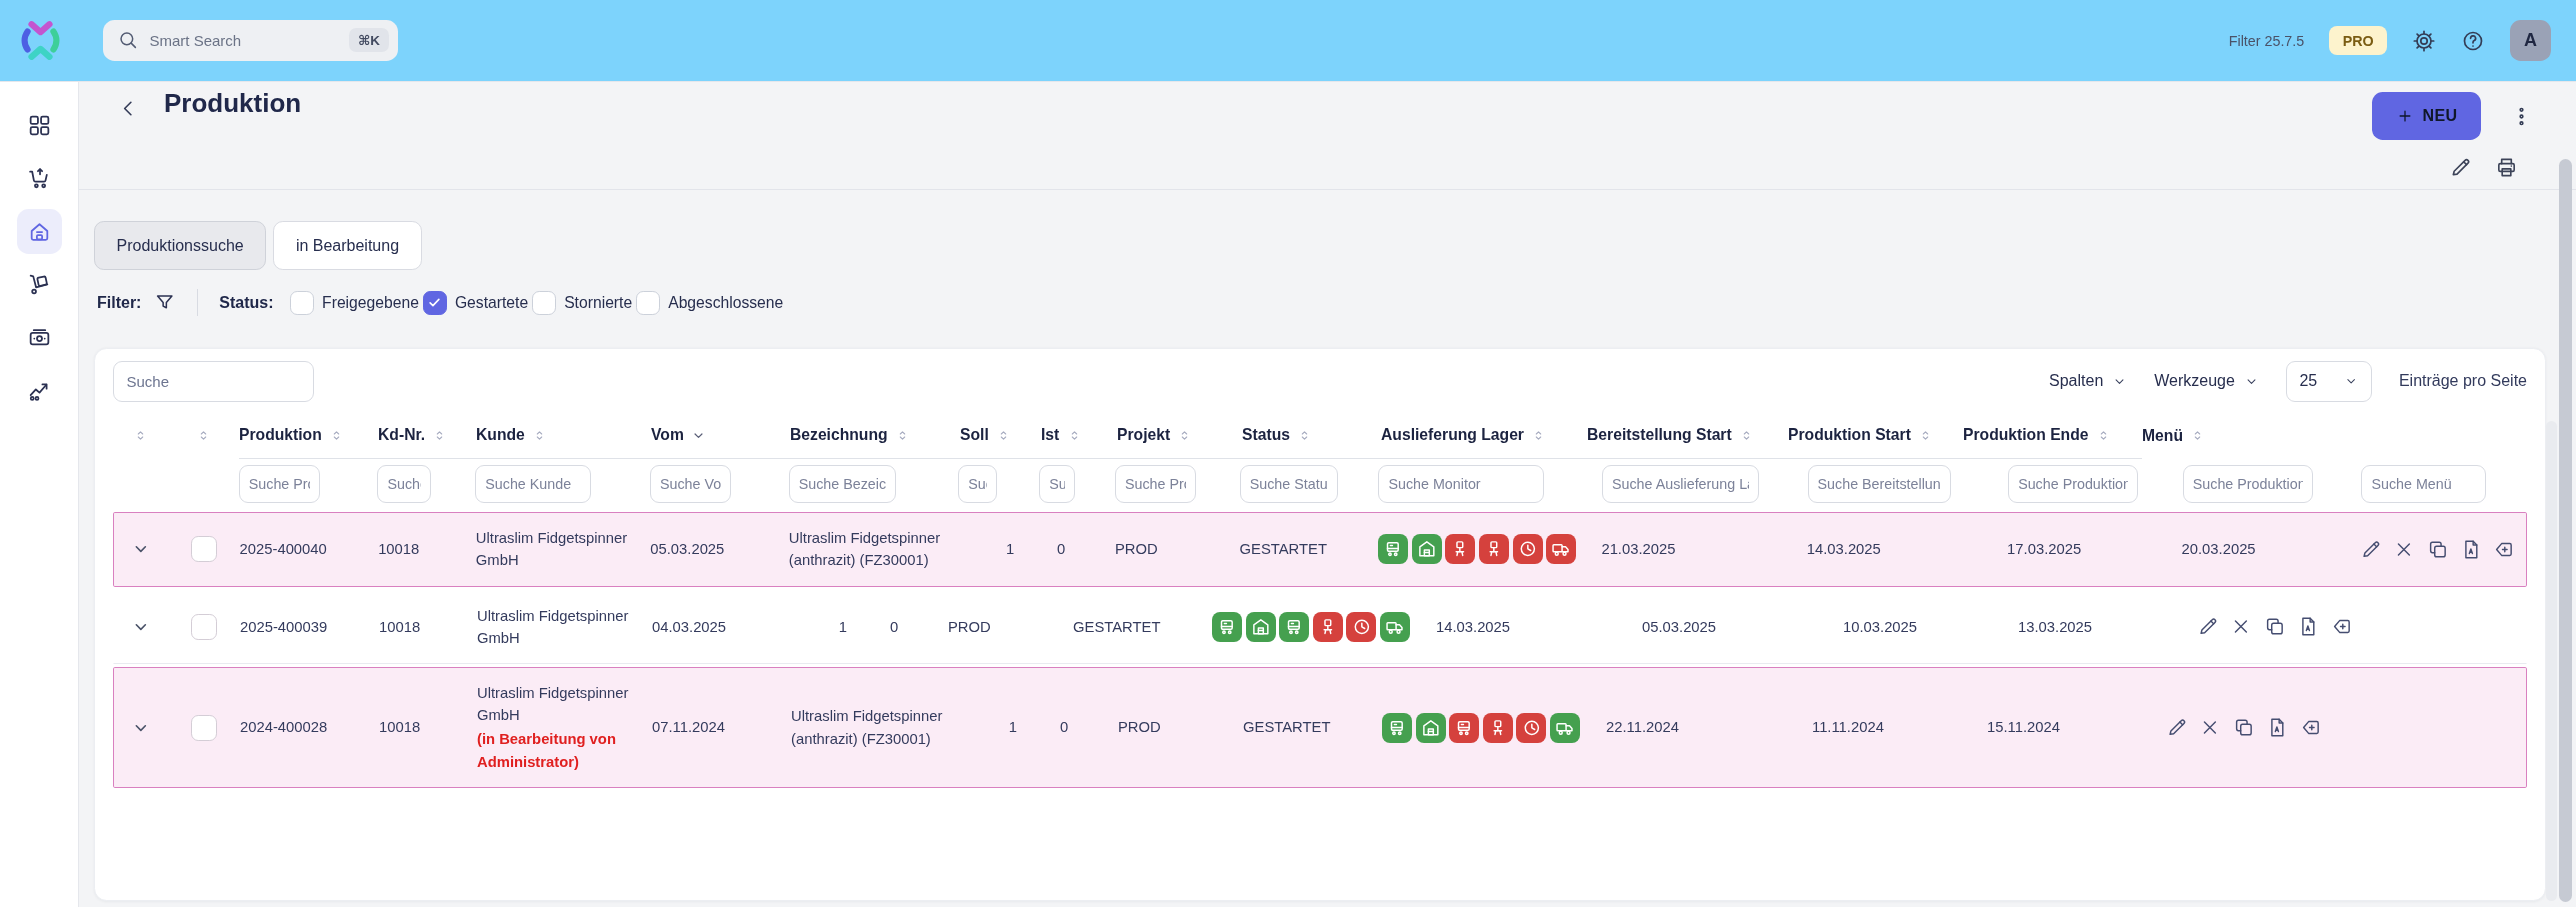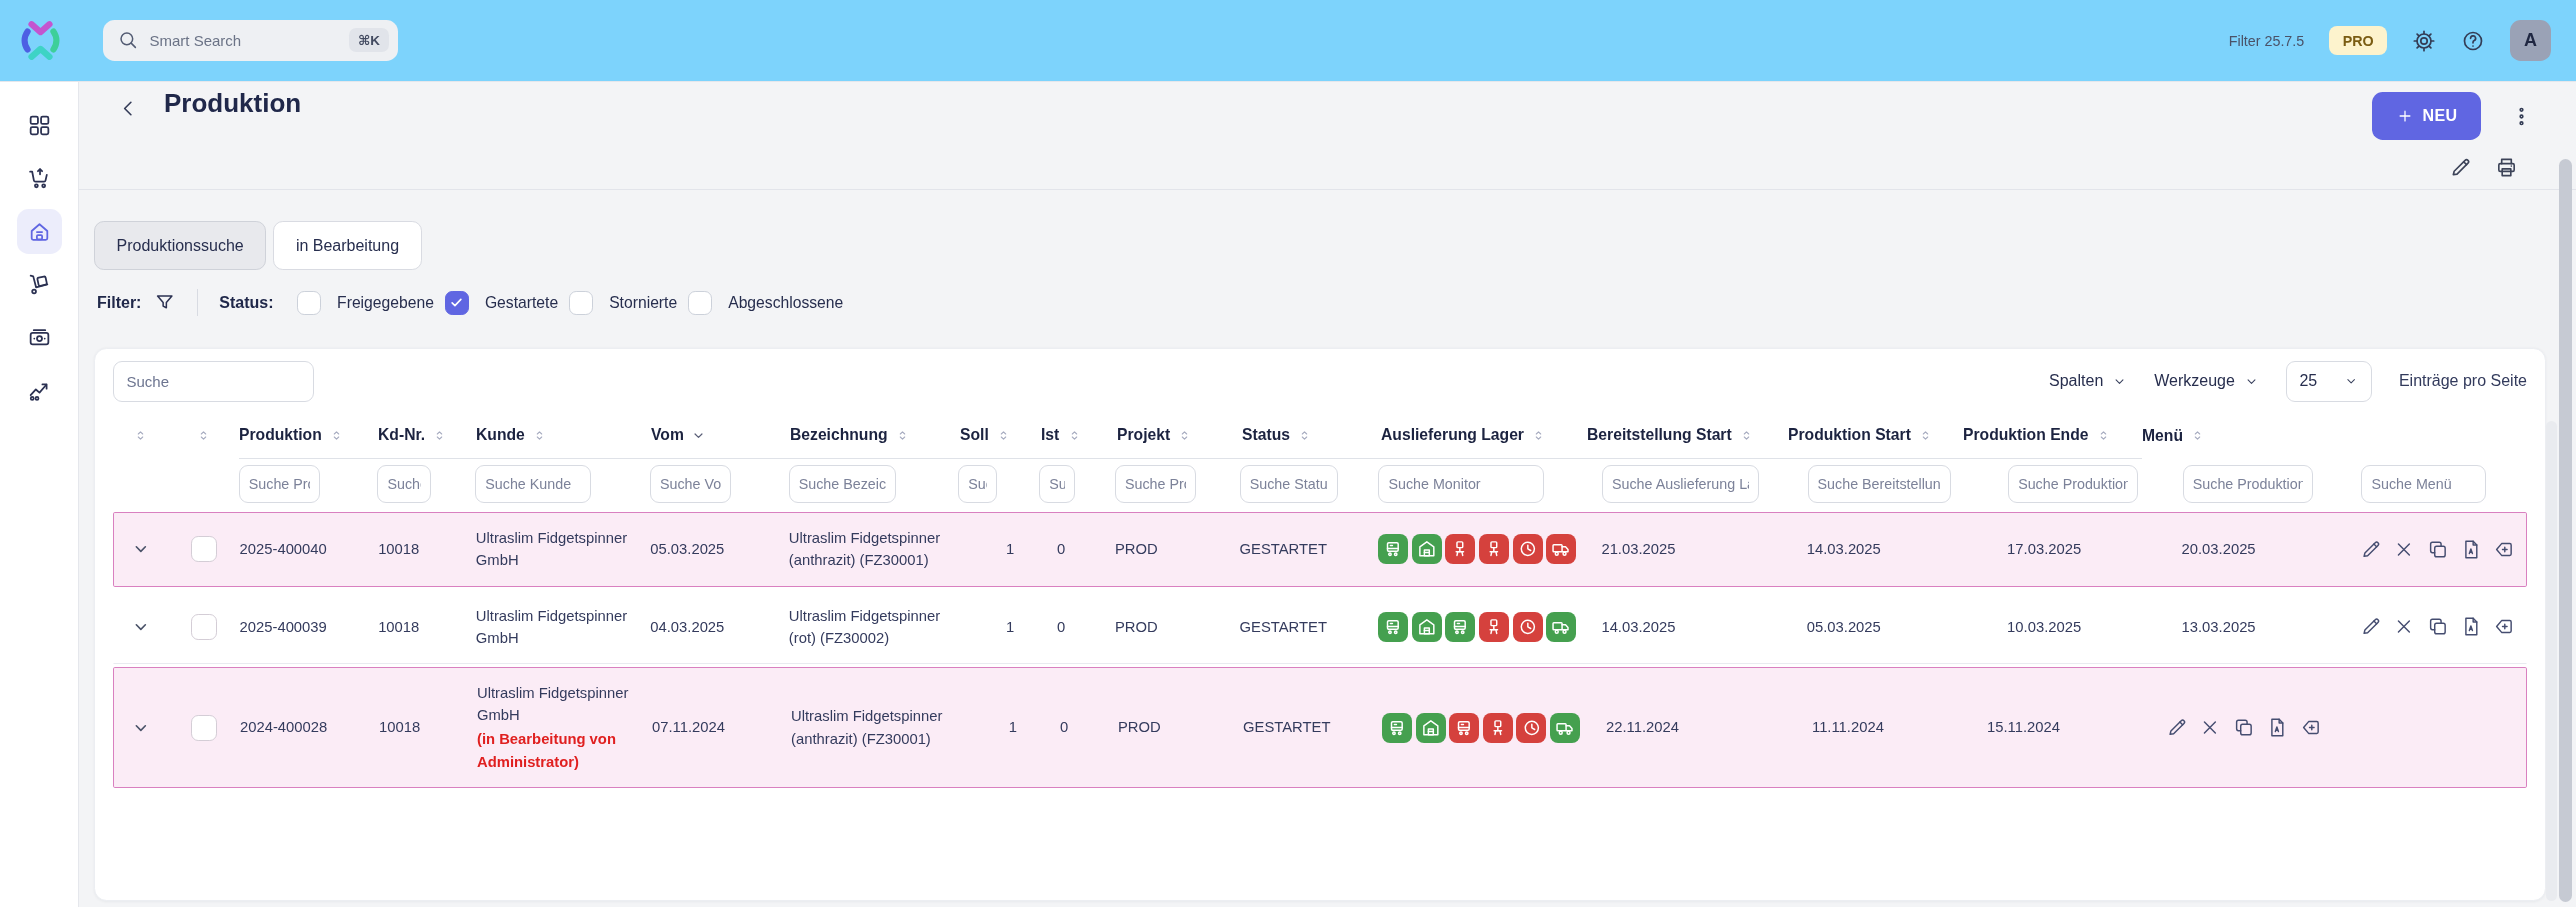--- a/index.html
+++ b/index.html
@@ -35,21 +35,21 @@
   .side-item{width:45px;height:45px;border-radius:11.6px;display:flex;align-items:center;justify-content:center;
     color:#2b3152;cursor:pointer;}
   .side-item .ic{width:25px;height:25px;}
   .side-item.active{background:#ecedfb;color:var(--accent);}
 
   
   .content{position:absolute;left:79px;top:81px;width:2497px;height:587px;}
   .back-btn{position:absolute;left:38px;top:16px;width:23px;height:23px;color:#343c58;cursor:pointer;}
   .page-title{position:absolute;left:85px;top:7.2px;font-size:26px;font-weight:700;color:var(--navy);}
   .neu-btn{position:absolute;left:2293px;top:10.7px;width:109px;height:48px;background:var(--accent);
-    border-radius:10.7px;display:flex;align-items:center;justify-content:center;gap:9px;color:#ffffff;
+    border-radius:10.7px;display:flex;align-items:center;justify-content:center;gap:9px;color:#0f172a;
     font-weight:700;font-size:16px;letter-spacing:0.4px;cursor:pointer;}
   .neu-btn .ic{width:18px;height:18px;}
   .dots-btn{position:absolute;left:2431px;top:21.5px;width:23px;height:27px;color:#333c55;cursor:pointer;}
 
   .tabs{position:absolute;left:25px;top:66px;display:flex;gap:32px;}
   .tab{font-size:17px;font-weight:600;color:#2a3150;padding:3.6px 5.4px 12.5px 5.4px;position:relative;cursor:pointer;white-space:nowrap;}
   .tab.active{color:#5057cf;}
   .tab.active:after{content:"";position:absolute;left:0;right:0;bottom:0;height:3.6px;border-radius:2.7px;background:#5b62d8;}
   .head-tools{position:absolute;left:2370px;top:75px;display:flex;gap:23px;color:#3c4358;}
   .head-tools .ic{width:23px;height:23px;cursor:pointer;}
@@ -57,21 +57,21 @@
 
   .view-btns{position:absolute;left:15px;top:140px;display:flex;gap:7.2px;}
   .vbtn{height:47px;padding:0 21.5px;border-radius:9.8px;display:flex;align-items:center;font-size:16px;
     color:#272e4e;background:#fff;border:0.9px solid #d9dbe2;cursor:pointer;white-space:nowrap;}
   .vbtn.active{background:#e8e9ed;border-color:#cfd2d9;}
 
   .filter-row{position:absolute;left:18px;top:208px;display:flex;align-items:center;gap:12.5px;}
   .flabel{font-size:16px;font-weight:700;color:var(--navy);}
   .funnel{width:21.5px;height:21.5px;color:#2b3152;cursor:pointer;}
   .vsep{width:0.9px;height:27px;background:#d8dbe2;margin:0 9px;}
-  .chk{display:flex;align-items:center;gap:16px;margin-left:11px;cursor:pointer;}
+  .chk{display:flex;align-items:center;gap:8px;margin-left:4px;cursor:pointer;}
   .cbox{width:24px;height:24px;border-radius:7.2px;border:1.3px solid #ccd1da;background:#fff;box-sizing:border-box;
     display:flex;align-items:center;justify-content:center;color:#fff;}
   .cbox.checked{background:var(--accent);border-color:var(--accent);}
   .cbox .ic{width:15px;height:15px;}
   .chk-label{font-size:15.7px;color:#272e4e;}
 
   
   .card{position:absolute;left:15px;top:267px;width:2452px;height:553px;background:#fff;border-radius:12.5px;
     border:0.9px solid #eceef2;box-shadow:0 0.9px 2.7px rgba(25,32,60,.05);box-sizing:border-box;overflow:hidden;}
   .card-controls{position:relative;height:63px;}
@@ -636,21 +636,20 @@
             </div>
             <div class="td select center" style="width: 72px;">
               <span class="rowcb"></span>
             </div>
             <div class="td produktion" style="width: 139px;">2025-400039</div>
             <div class="td kdnr" style="width: 98px;">10018</div>
             <div class="td kunde" style="width: 175px;">
               <div>Ultraslim Fidgetspinner GmbH</div>
             </div>
             <div class="td vom" style="width: 139px;">04.03.2025</div>
-            <div class="td bezeichnung" style="width: 170px;">Ultraslim Fidgetspinner (rot) (FZ30002)</div>
             <div class="td soll" style="width: 81px;">1</div>
             <div class="td ist" style="width: 76px;">0</div>
             <div class="td projekt" style="width: 125px;">PROD</div>
             <div class="td status" style="width: 139px;">GESTARTET</div>
             <div class="td monitor" style="width: 224px;">
               <div class="badges">
                 <span class="badge green">
                   <span class="ic ">
                     <svg viewBox="0 0 24 24" fill="none" stroke="currentColor" stroke-width="1.8" stroke-linecap="round" stroke-linejoin="round">
                       <rect x="5.5" y="4.5" width="13" height="10.5" rx="1.5"></rect>

